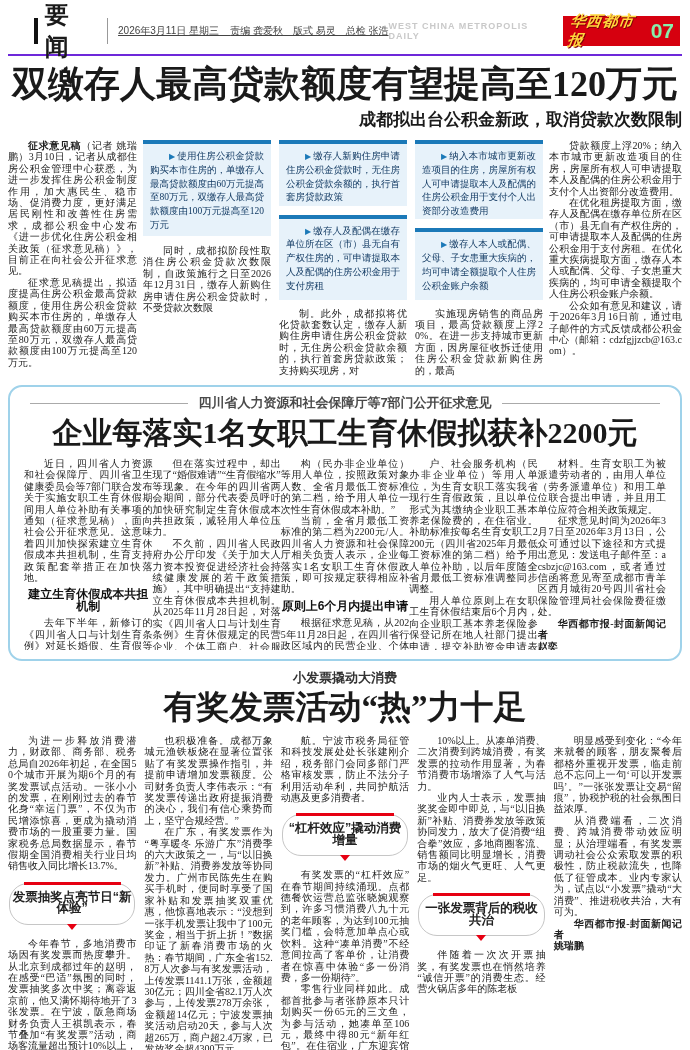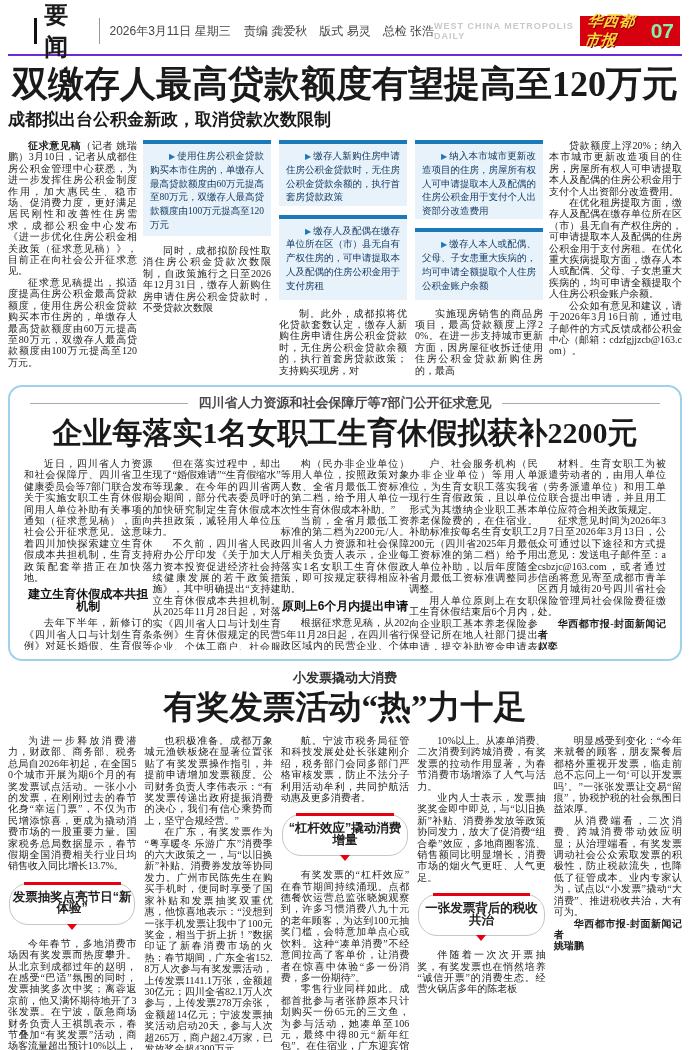--- a/index.html
+++ b/index.html
@@ -3,34 +3,34 @@
 <meta charset="utf-8">
 <style>
   html,body{margin:0;padding:0;background:#f3f3f1;}
   body{width:690px;height:1050px;overflow:hidden;font-family:"Liberation Serif","DejaVu Serif",serif;color:#1a1a1a;}
   .sheet{width:690px;height:1050px;background:#fff;box-sizing:border-box;padding:12px 8px 4px;position:relative;}
   
   .hd{display:flex;align-items:center;height:38px;border-bottom:2px solid #6d28d9;padding:0 2px 4px 26px;}
   .hd-bar{width:4px;height:26px;background:#111;margin-right:7px;}
   .hd-sec{font-size:24px;font-weight:900;letter-spacing:2px;font-family:"Liberation Serif",serif;}
   .hd-div{width:1px;height:26px;background:#999;margin:0 10px 0 12px;}
-  .hd-info{font-family:"Liberation Sans","DejaVu Sans",sans-serif;font-size:12px;color:#444;white-space:nowrap;}
+  .hd-info{font-family:"Liberation Sans","DejaVu Sans",sans-serif;font-size:10px;color:#444;white-space:nowrap;text-decoration:underline;}
   .hd-right{margin-left:auto;display:flex;align-items:center;gap:6px;}
   .hd-en{font-family:"Liberation Sans",sans-serif;font-size:9px;font-weight:bold;color:#c9c9c9;letter-spacing:1px;}
   .hd-logo{background:#d6000f;height:30px;display:flex;align-items:center;padding:0 6px;gap:6px;}
   .hd-logo .cn{color:#ffd83d;font-weight:900;font-style:italic;font-size:15px;letter-spacing:1px;transform:skewX(-8deg);text-shadow:1px 1px 0 #7e0008;}
   .hd-logo .num{color:#86efac;font-family:"Liberation Sans",sans-serif;font-weight:900;font-size:21px;}
   
   p{margin:0;text-indent:2em;}
   .bodytxt{font-size:10px;line-height:11.4px;text-align:justify;word-break:break-all;color:#222;}
   .byline{font-weight:bold;}
   .byname{font-weight:bold;text-indent:0;}
   
   .a1-h1{font-size:36px;font-weight:900;text-align:center;margin:8px 0 2px;letter-spacing:0;line-height:40px;}
-  .a1-dek{font-family:"Liberation Sans",sans-serif;font-weight:bold;font-size:17px;text-align:left;margin:4px 0 9px;}
+  .a1-dek{font-family:"Liberation Sans",sans-serif;font-weight:bold;font-size:17px;text-align:right;margin:4px 0 9px;}
   .a1-body{display:flex;gap:6px;height:236px;overflow:hidden;}
   .a1-c1{width:129px;flex:0 0 auto;}
   .a1-mid{flex:1;display:flex;gap:8px;}
   .mid-col{flex:1;display:flex;flex-direction:column;}
   .pbox{background:#e7f2fa;border-top:4px solid #1b79b8;padding:6px 7px;font-size:9.5px;line-height:13.8px;color:#123a63;text-align:justify;word-break:break-all;text-indent:2em;}
   .pbox .arr{color:#1b79b8;font-size:8px;text-indent:0;margin-right:2px;}
   .pbox.r1{height:80px;overflow:hidden;margin-bottom:9px;}
   .pbox.r2{margin-bottom:8px;}
   .lead{font-weight:bold;}
   .a1-c5{width:133px;flex:0 0 auto;}

